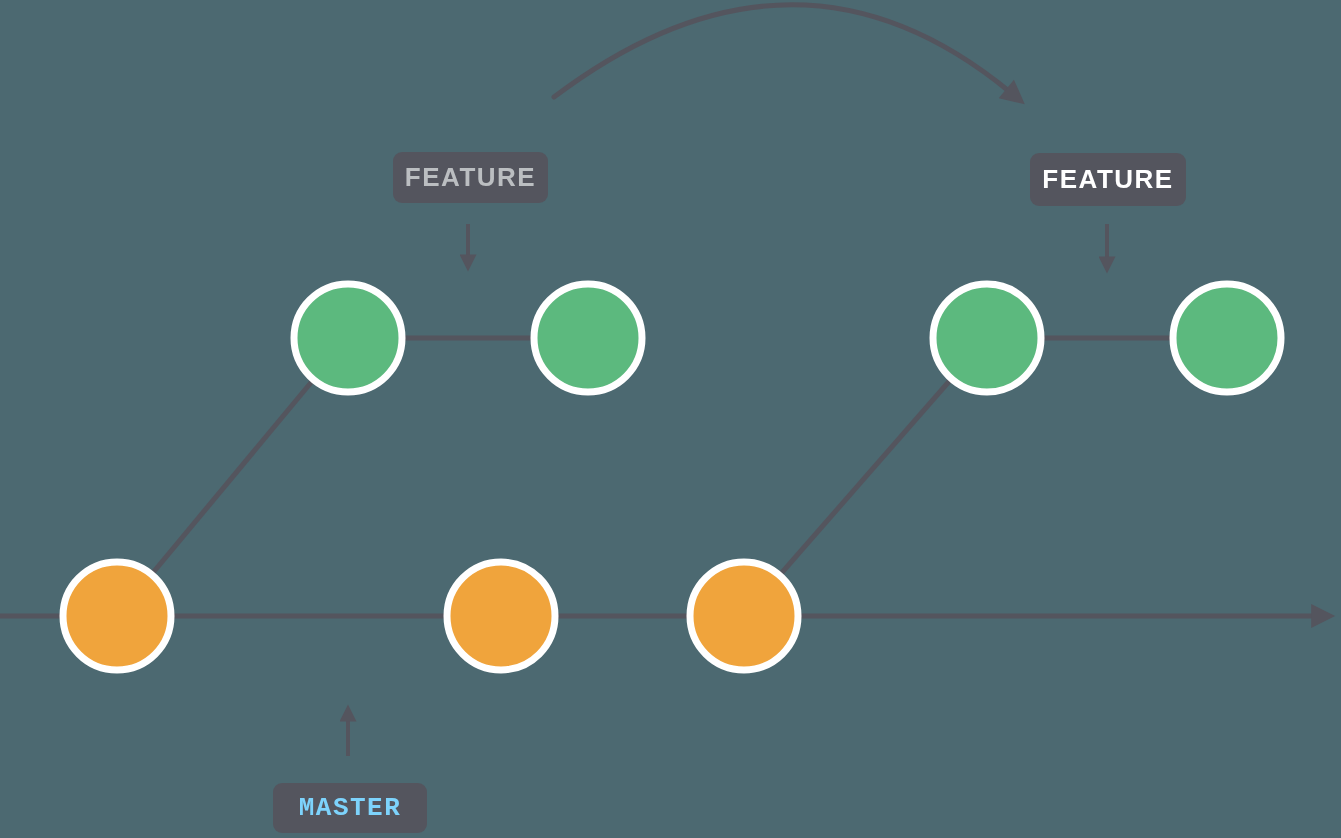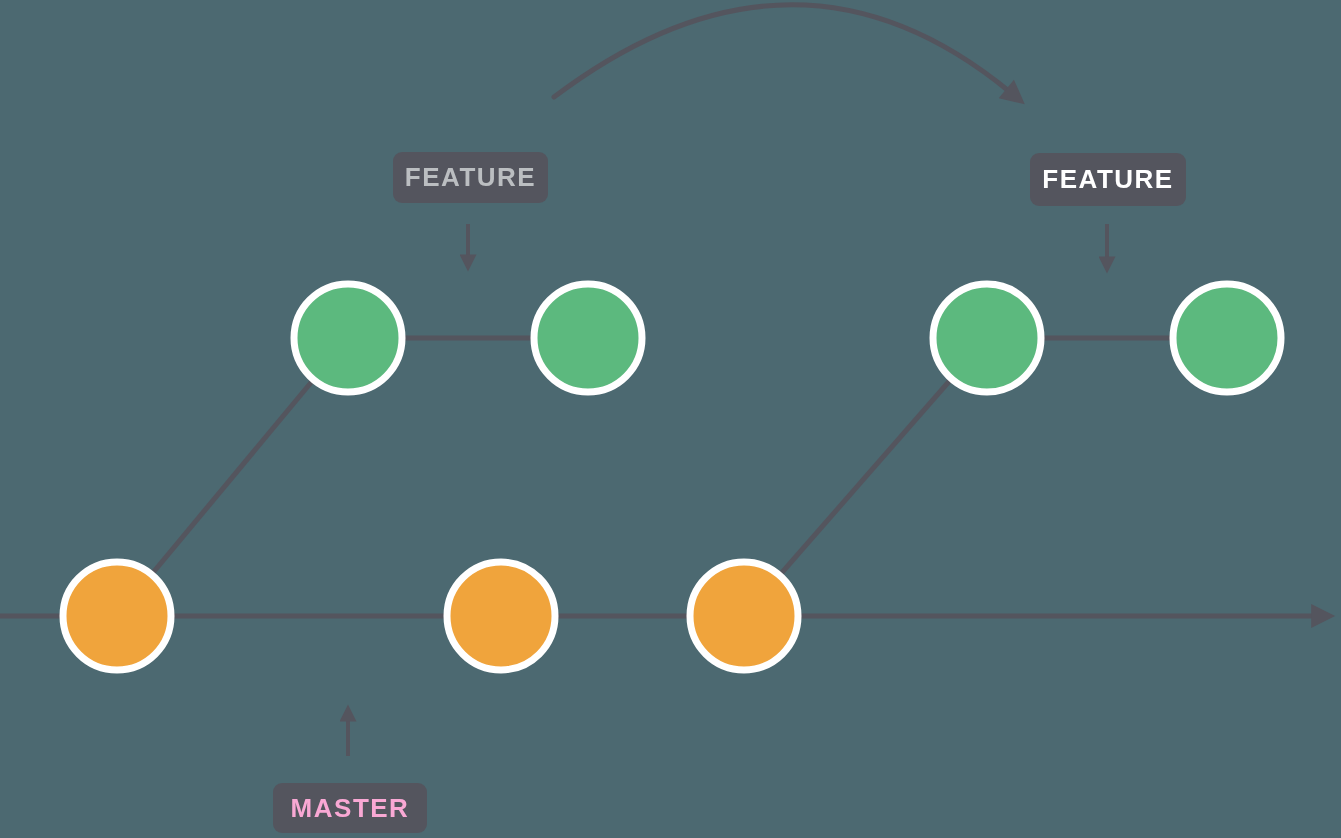--- a/index.html
+++ b/index.html
@@ -44,21 +44,22 @@
     top: 153px;
     width: 156px;
     height: 53px;
     color: #FFFFFF;
   }
   .badge-master {
     left: 273px;
     top: 783px;
     width: 154px;
     height: 50px;
-    color: #f9a8d4;
+    color: #7dd3fc;
+    font-family: Liberation Mono, monospace;
   }
 </style>
 </head>
 <body>
 
 <div class="canvas">
 
   <svg class="diagram-svg" width="1341" height="838" viewBox="0 0 1341 838">
     <defs>
       <marker id="ah" viewBox="0 0 10 10" refX="2" refY="5" markerUnits="userSpaceOnUse" markerWidth="28" markerHeight="24" orient="auto">

